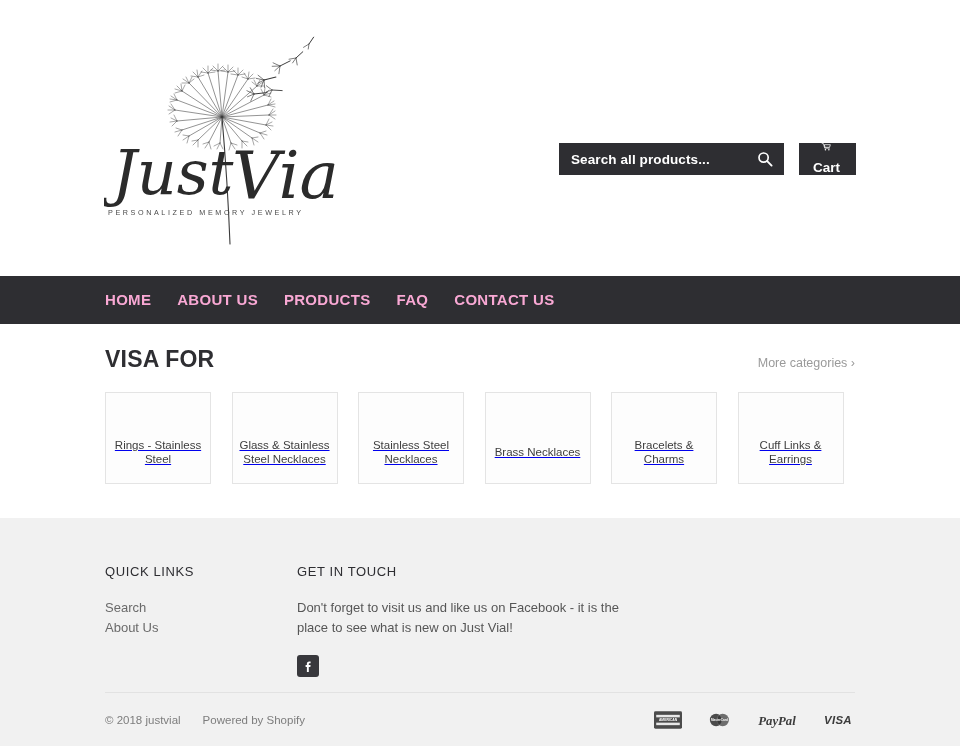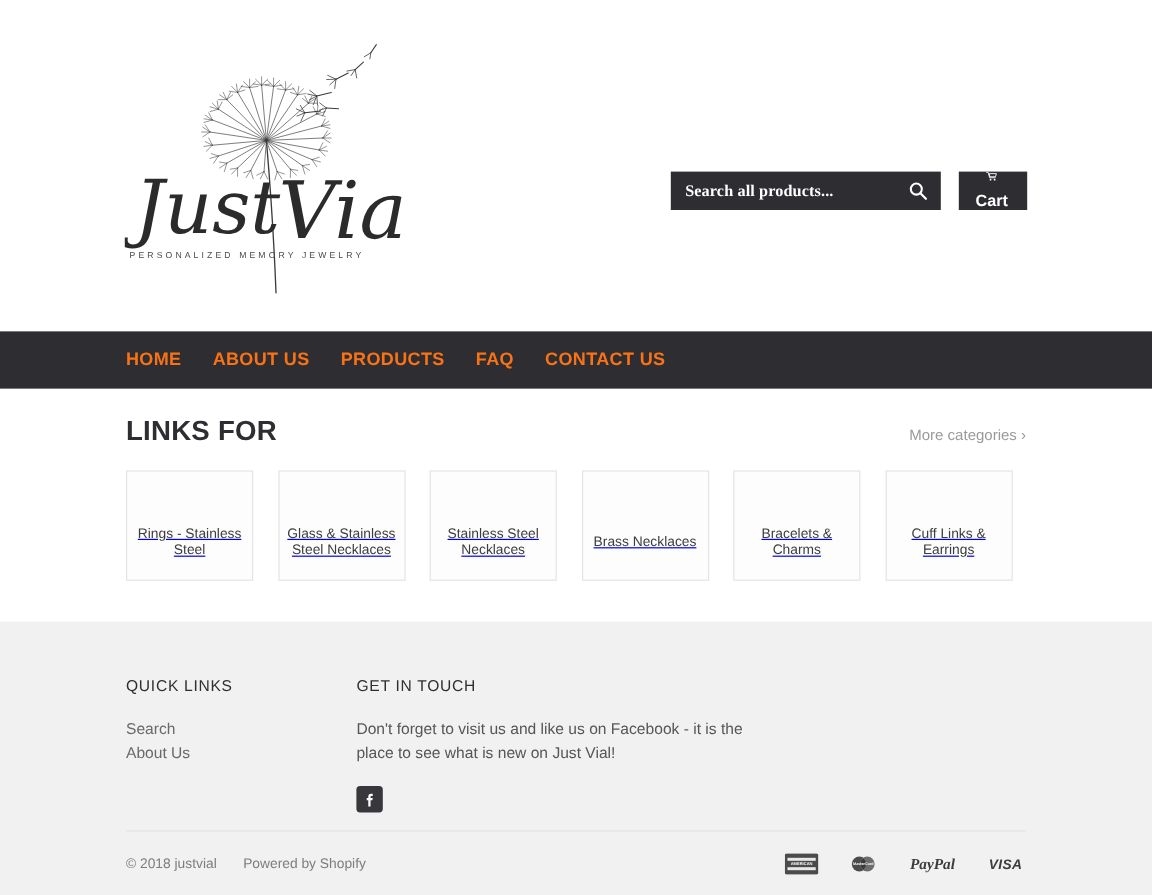--- a/index.html
+++ b/index.html
@@ -32,21 +32,21 @@
     background: #2e2e32;
     display: flex; align-items: center;
     padding: 0 9px 0 12px;
     border: 0;
   }
   .search-input {
     flex: 1;
     background: transparent;
     border: 0; outline: 0;
     color: #ffffff;
-    font-family: Liberation Serif, serif;
+    font-family: Liberation Sans, sans-serif;
     font-size: 13.5px;
     font-weight: bold;
     letter-spacing: .1px;
   }
   .search-input::placeholder { color: #ffffff; opacity: 1; font-weight: bold; }
   .search-btn {
     width: 20px; height: 20px;
     background: transparent; border: 0; cursor: pointer;
     display: flex; align-items: center; justify-content: center;
     padding: 0;
@@ -68,21 +68,21 @@
     background: #2e2e32;
     width: 100%;
   }
   .nav-inner {
     width: 750px; margin: 0 auto;
     height: 48px;
     display: flex; align-items: center;
     gap: 0;
   }
   .nav-item {
-    color: #f97316;
+    color: #f9a8d4;
     font-size: 15px;
     font-weight: bold;
     letter-spacing: .3px;
     text-decoration: none;
     padding: 0 13px;
     line-height: 48px;
     white-space: nowrap;
     cursor: pointer;
   }
   .nav-item:first-child { padding-left: 0; }
@@ -373,21 +373,21 @@
       <a class="nav-item" href="#">ABOUT US</a>
       <a class="nav-item" href="#">PRODUCTS</a>
       <a class="nav-item" href="#">FAQ</a>
       <a class="nav-item" href="#">CONTACT US</a>
     </div>
   </nav>
 
   <section class="shop">
     <div class="shop-inner">
       <div class="shop-head">
-        <h2 class="shop-title">LINKS FOR</h2>
+        <h2 class="shop-title">VISA FOR</h2>
         <a class="more-link" href="#">More categories ›</a>
       </div>
 
       <div class="cards">
         <a class="card" href="#">
           <span class="card-label">Rings - Stainless Steel</span>
         </a>
         <a class="card" href="#">
           <span class="card-label">Glass &amp; Stainless Steel Necklaces</span>
         </a>

